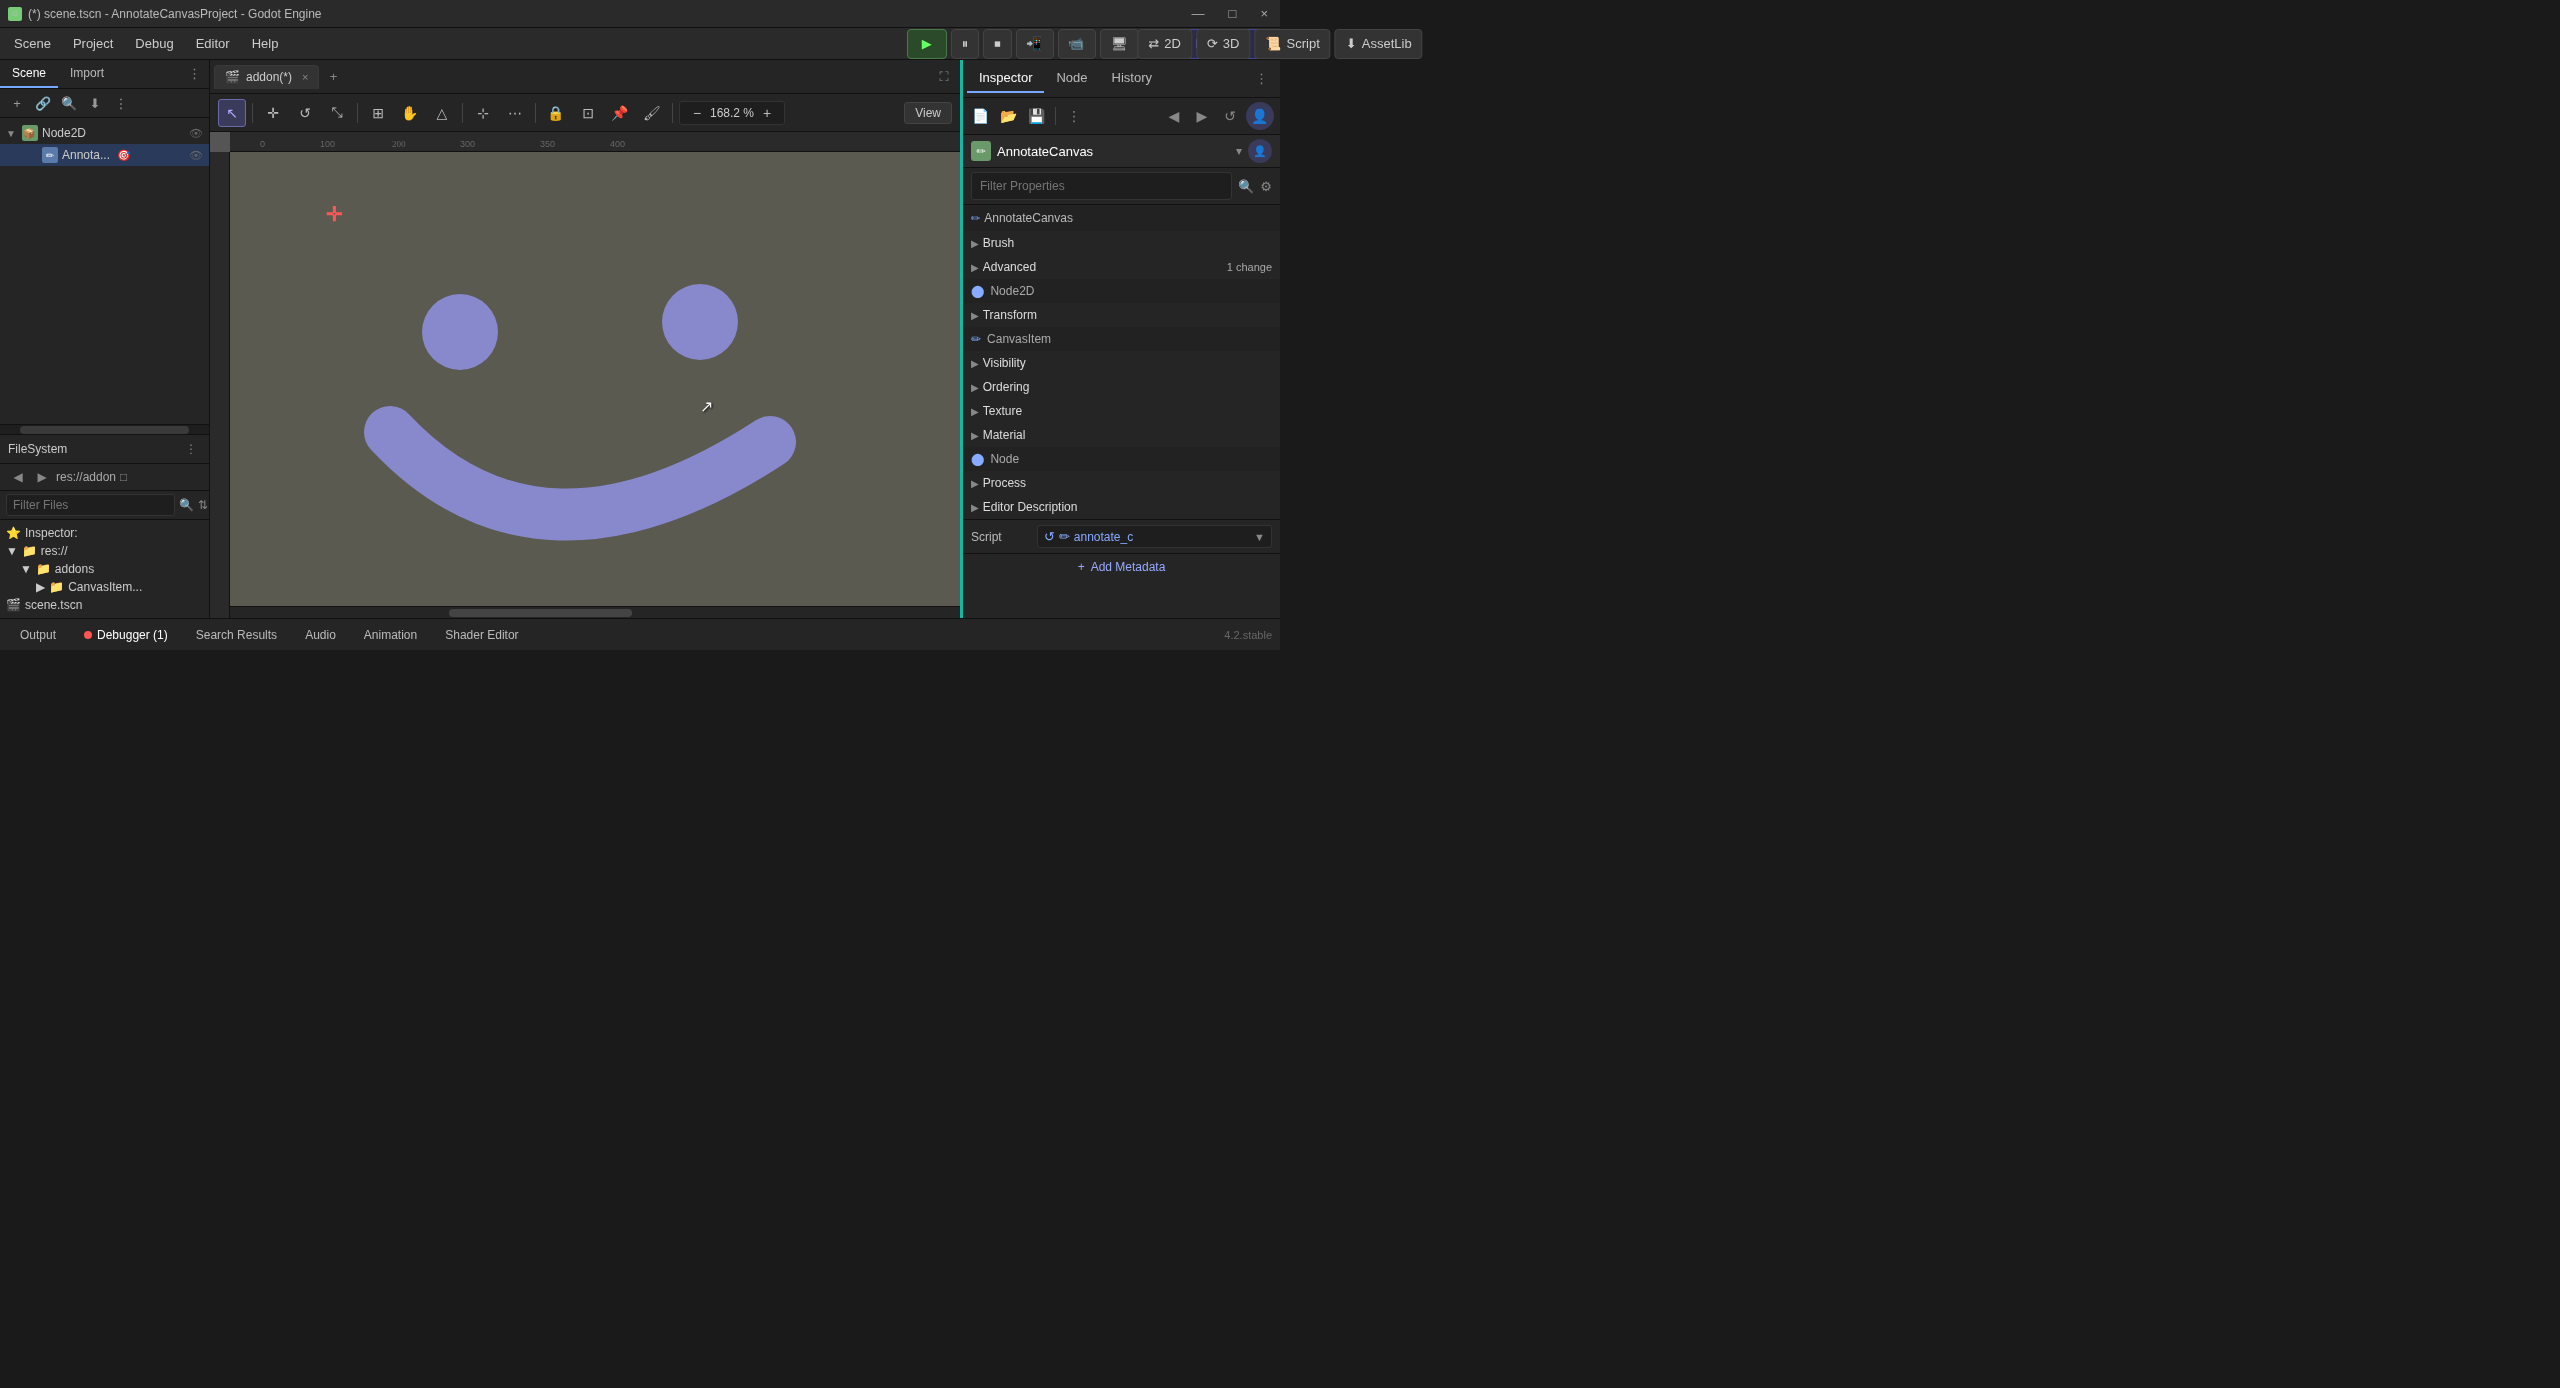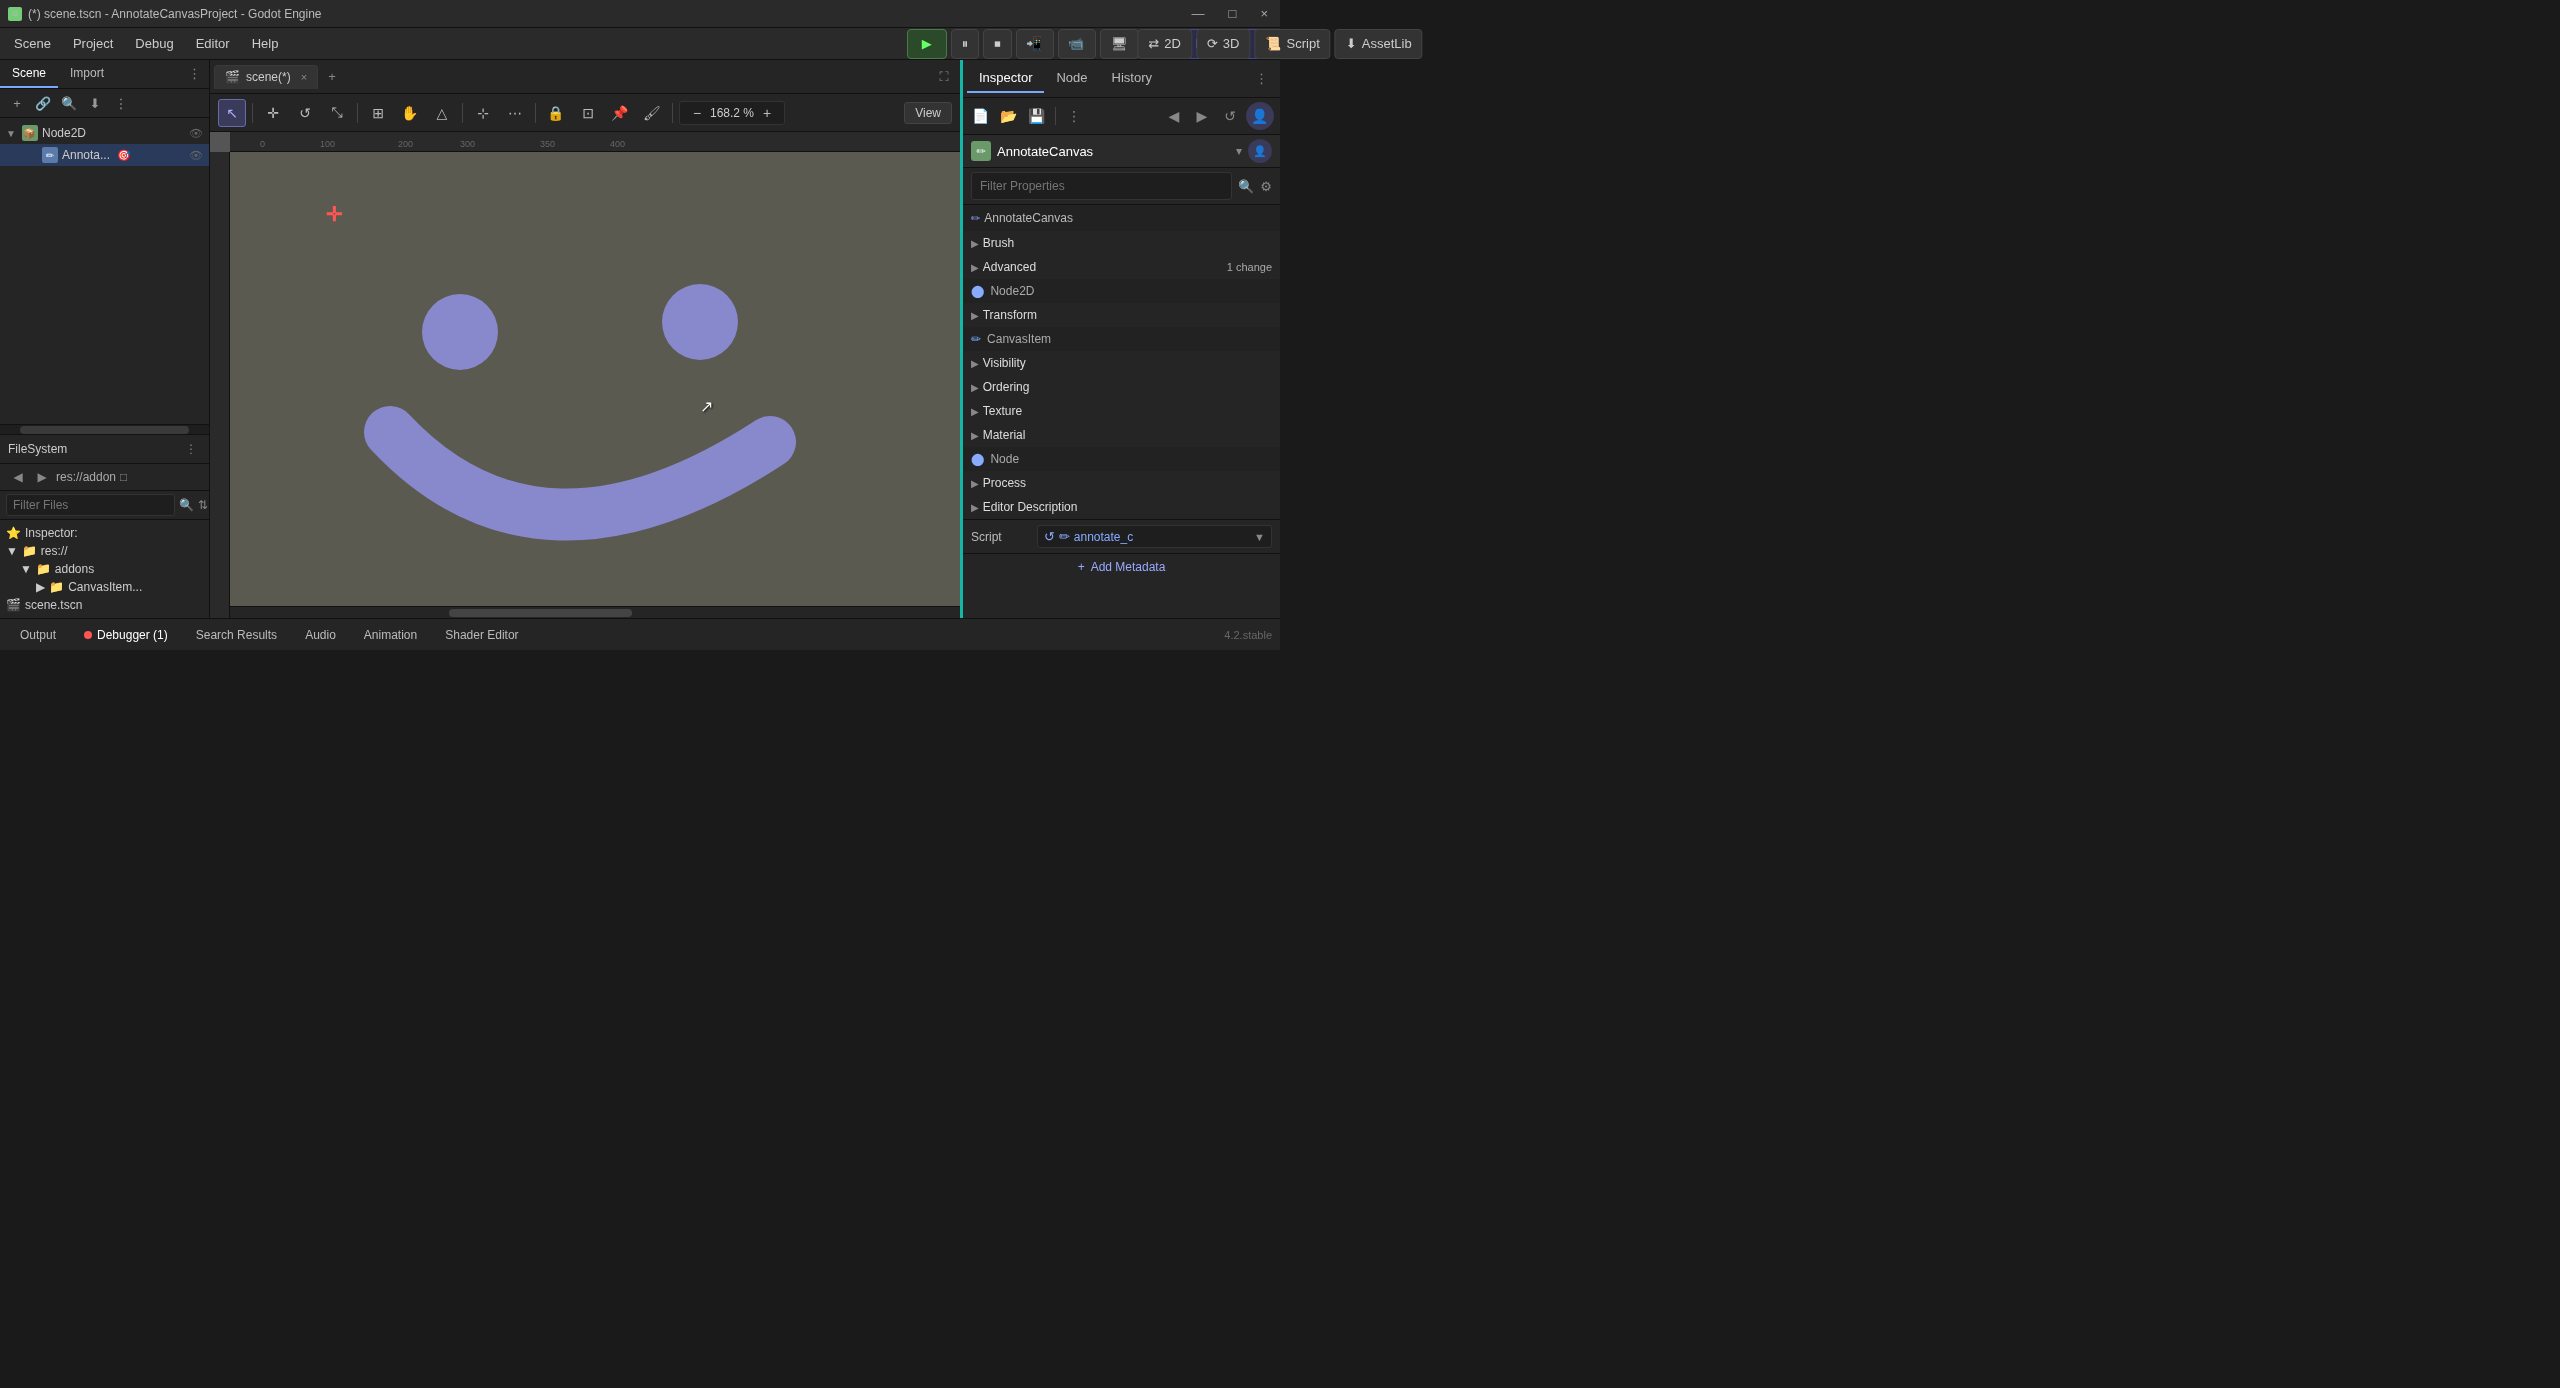--- a/index.html
+++ b/index.html
@@ -283,21 +283,21 @@
         </div>
       </div>
     </div>
   </div>
 
   <div class="canvas-area">
 
     <div class="canvas-tabs">
       <div class="canvas-tab active">
         <span>🎬</span>
-        <span>scene(*)</span>
+        <span>addon(*)</span>
         <span class="canvas-tab-close">×</span>
       </div>
       <div class="canvas-tab-add">+</div>
       <div class="fullscreen-btn">⛶</div>
     </div>
 
     <div class="canvas-toolbar">
       <div class="ct-btn active">↖</div>
       <div class="ct-separator"></div>
       <div class="ct-btn">✛</div>
@@ -325,21 +325,21 @@
 
       <div style="flex:1"></div>
       <div class="view-btn">View</div>
     </div>
 
     <div class="canvas-viewport">
 
       <div class="canvas-ruler-h">
         <div class="ruler-tick" style="left:30px;">0</div>
         <div class="ruler-tick" style="left:90px;">100</div>
-        <div class="ruler-tick" style="left:168px;">200</div>
+        <div class="ruler-tick" style="left:162px;font-family:Liberation Serif, serif;">200</div>
         <div class="ruler-tick" style="left:230px;">300</div>
         <div class="ruler-tick" style="left:310px;">350</div>
         <div class="ruler-tick" style="left:380px;">400</div>
       </div>
 
       <div class="canvas-ruler-v"></div>
 
       <div class="canvas-content">
 
         <svg width="600" height="420" style="position:absolute; top:60px; left:80px;">

